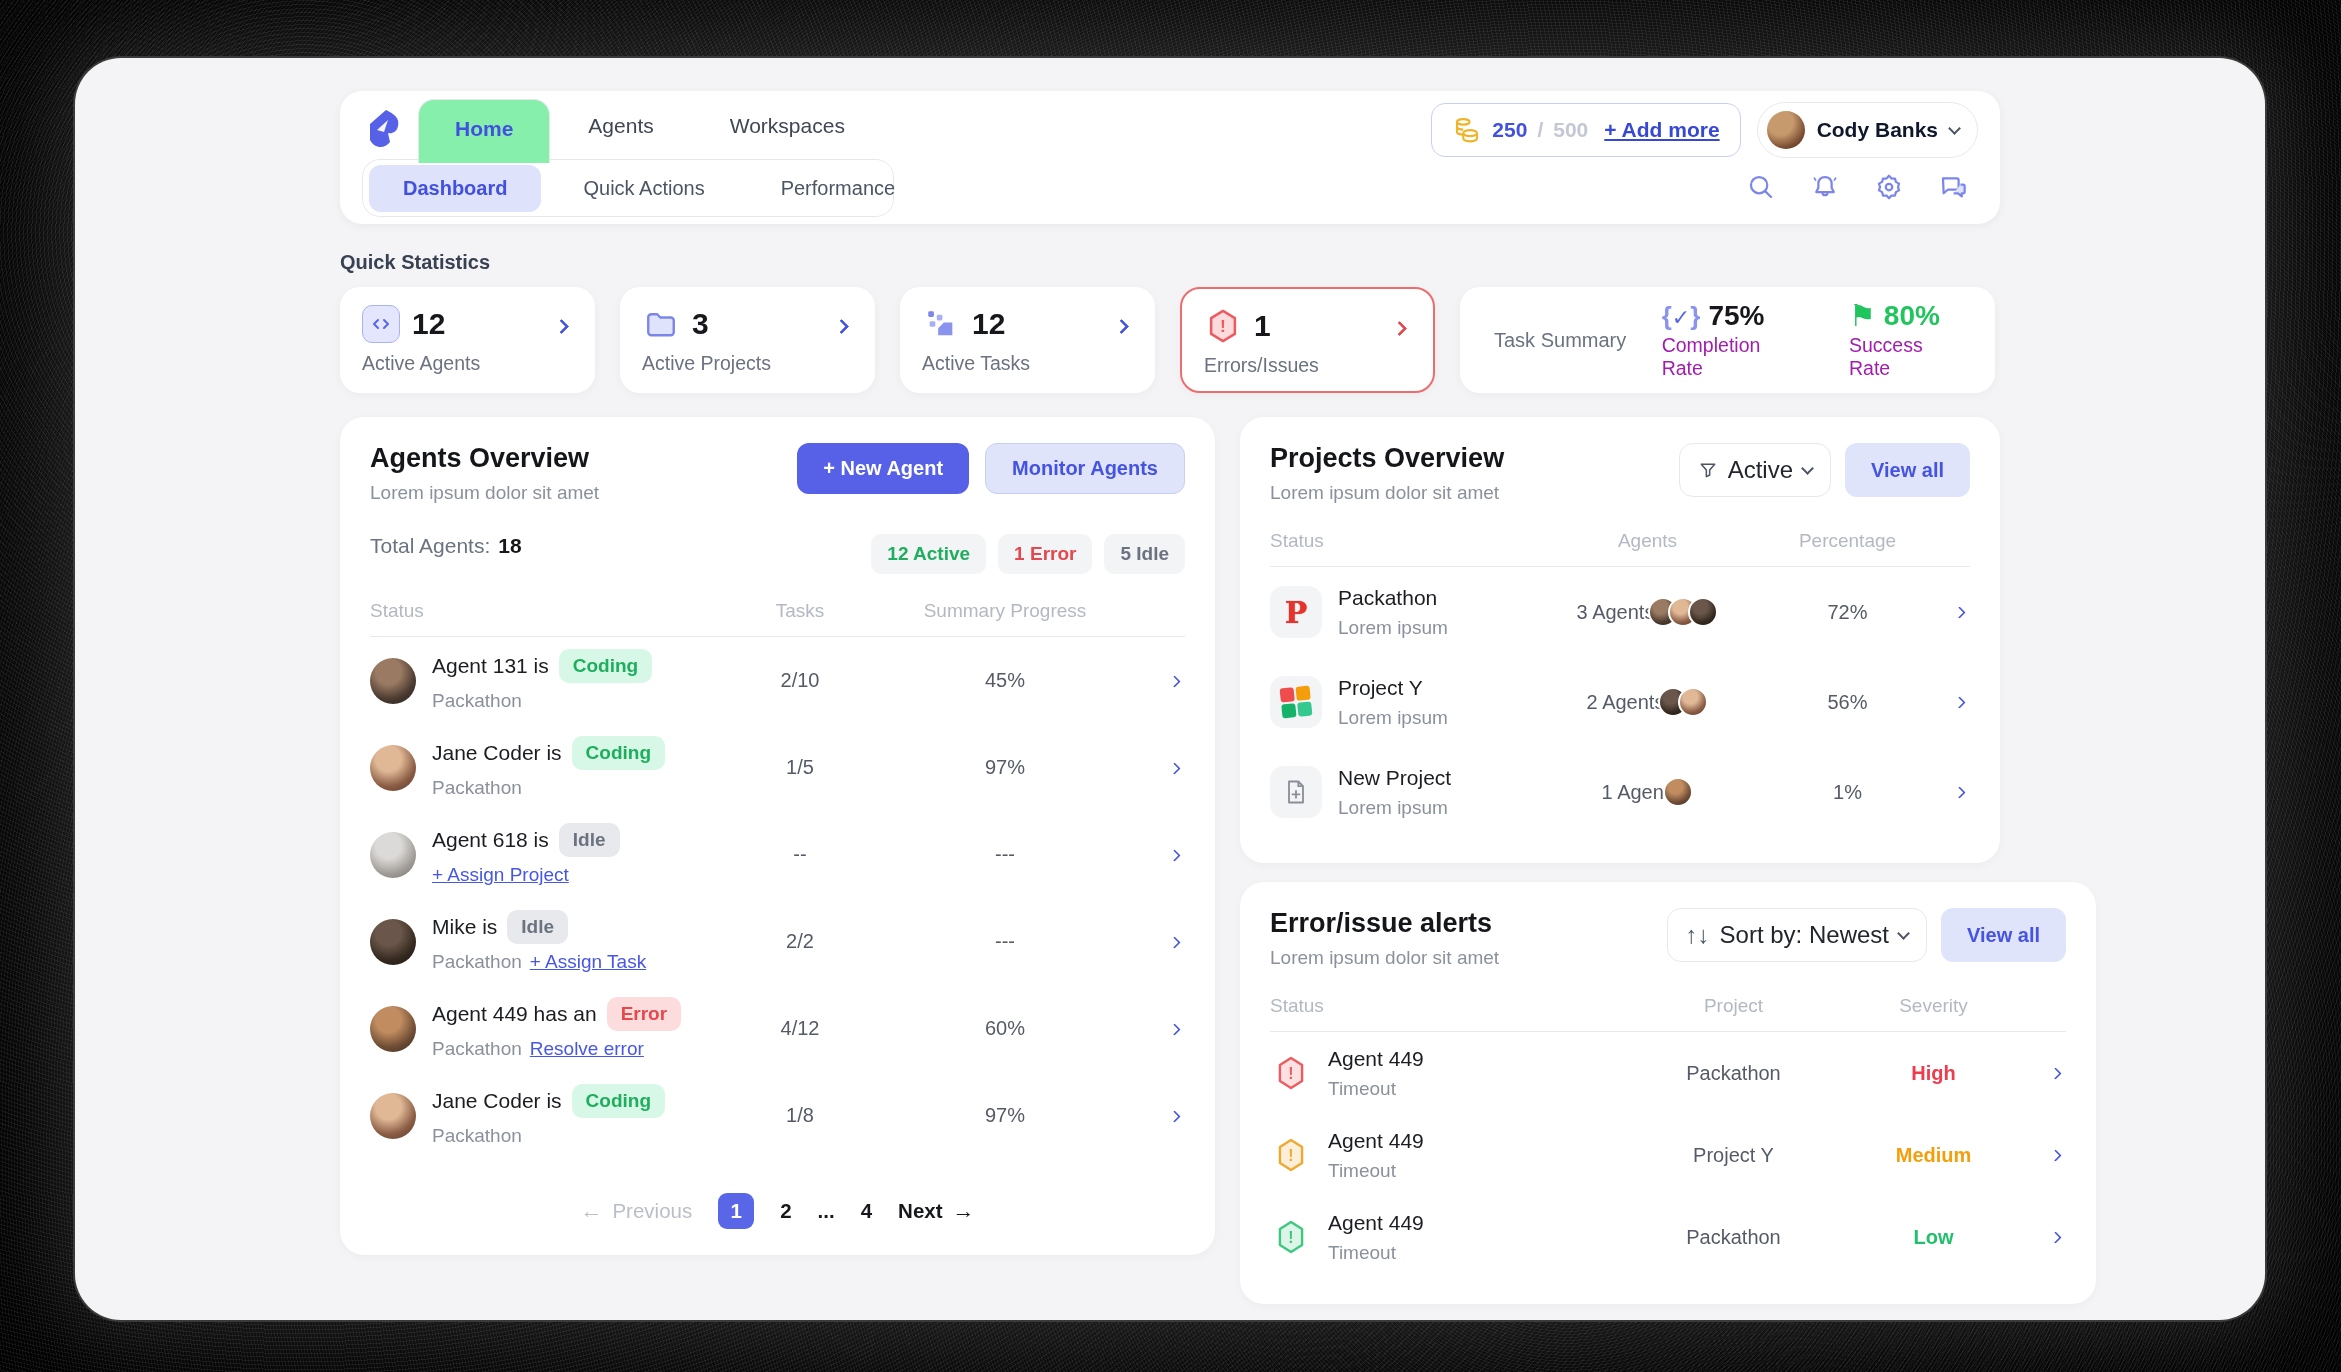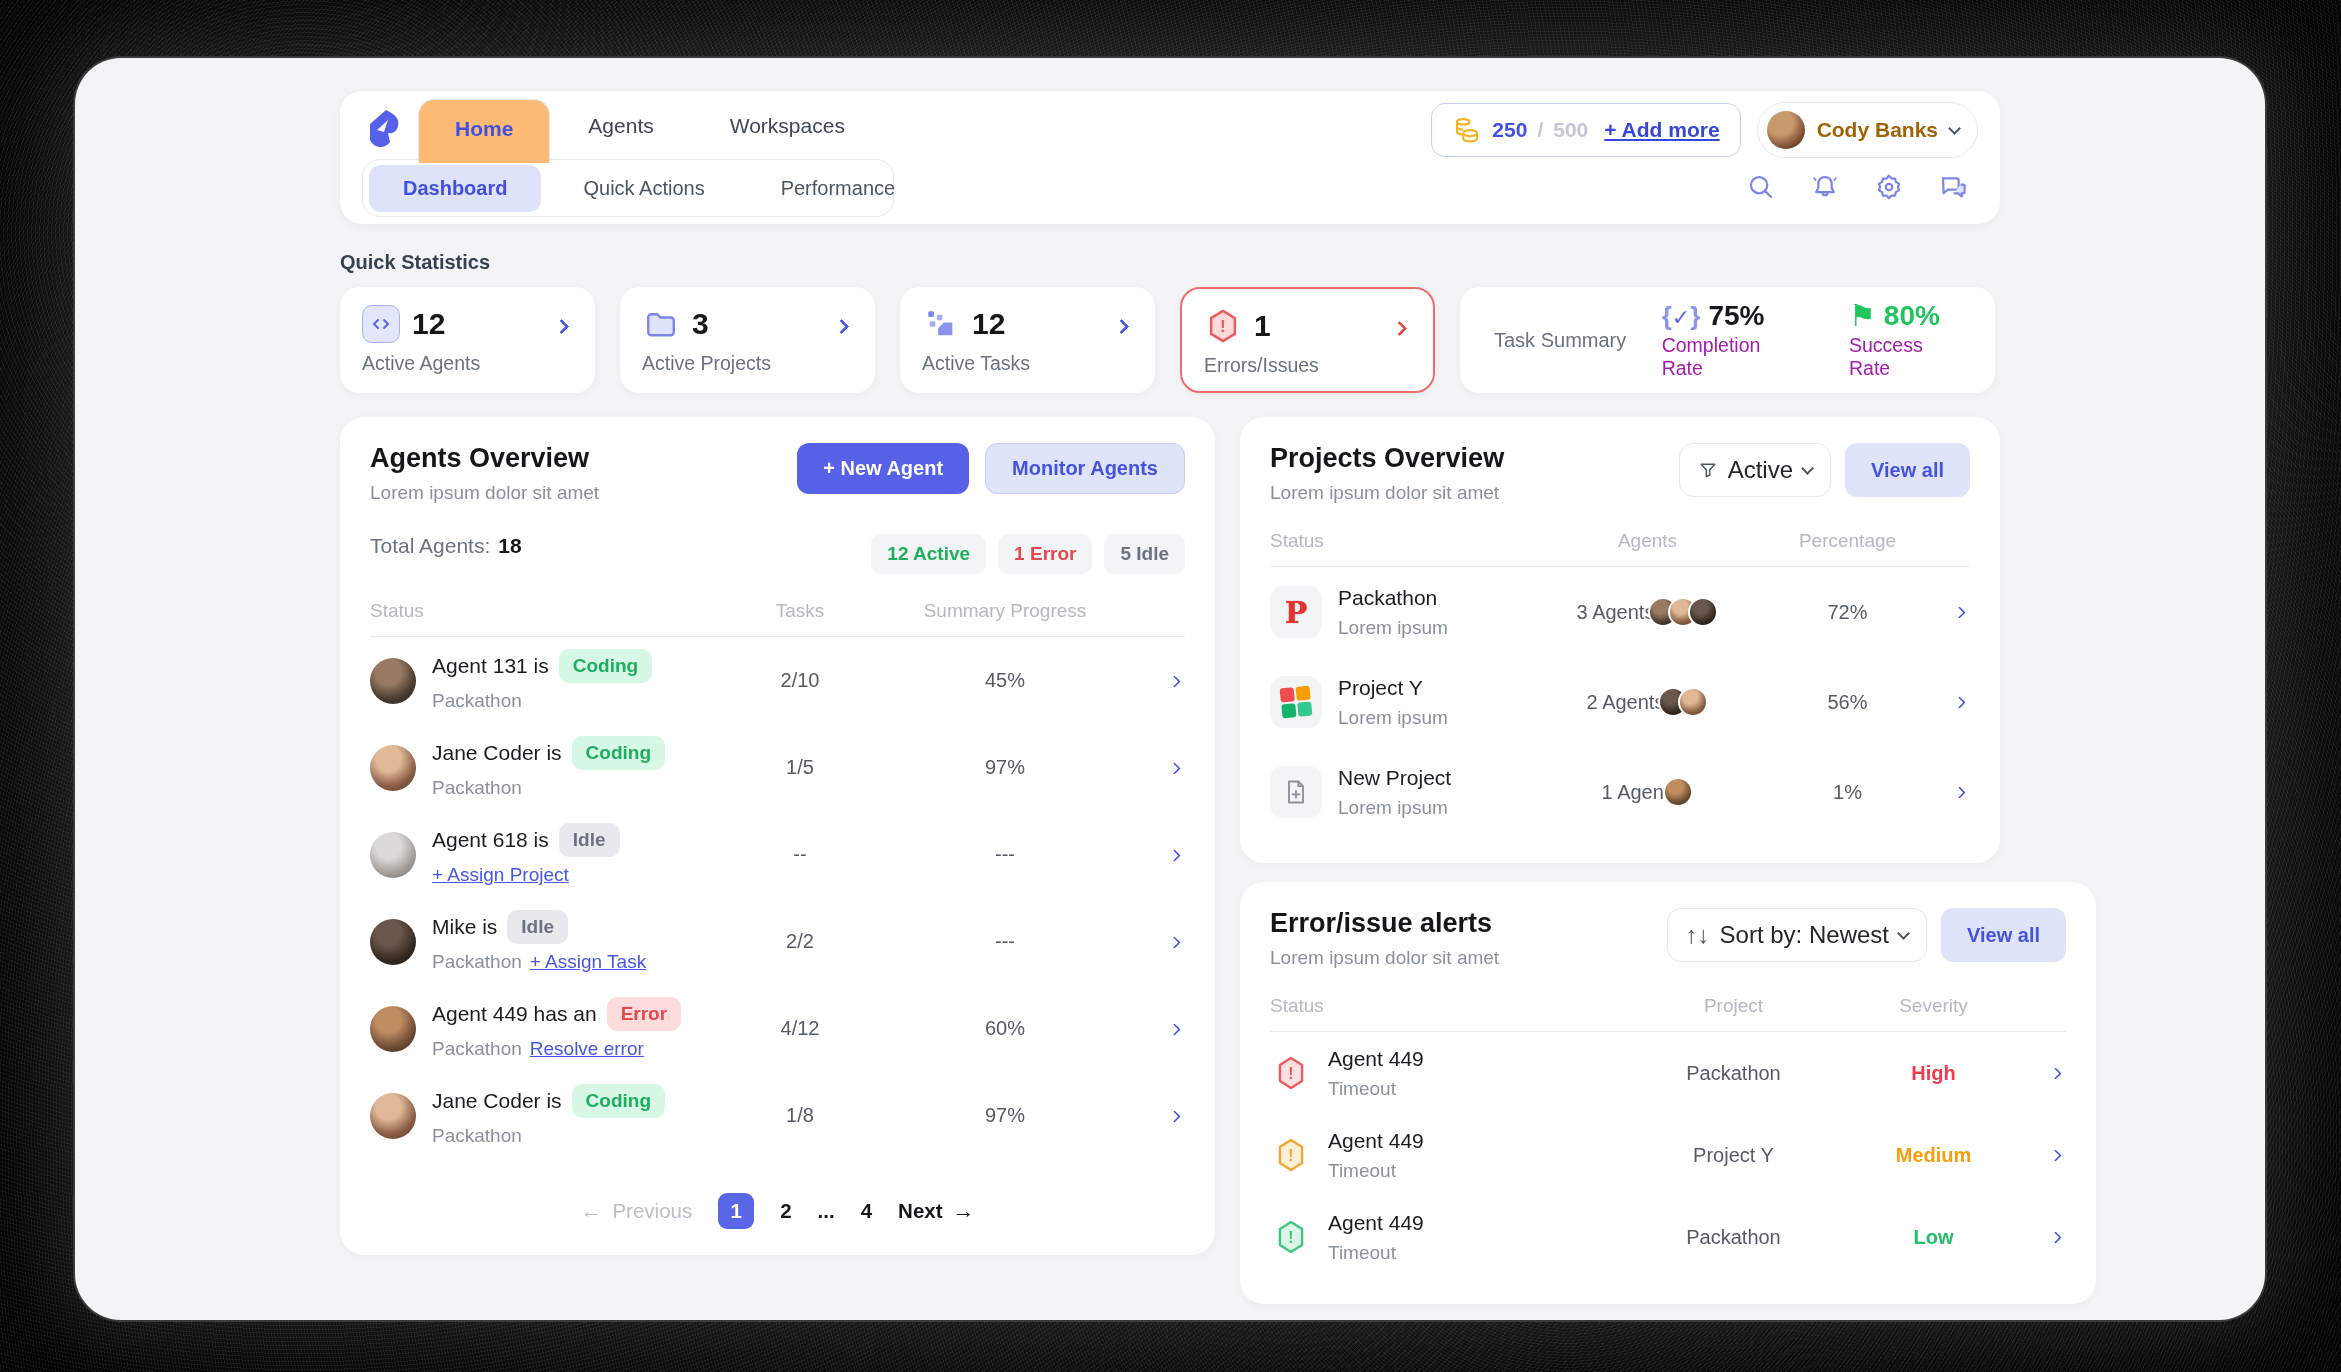--- a/index.html
+++ b/index.html
@@ -18,32 +18,32 @@
     background: #f4f4f6; border-radius: 46px; overflow: hidden;
     box-shadow: 0 0 0 2px #3a3a3a, 0 0 80px 20px rgba(255,255,255,.10);
   }
   .content { width: 1660px; margin: 0 auto; position: relative; }
 
   
   .header-card { margin-top: 33px; background: #fff; border-radius: 22px; height: 133px;
     box-shadow: 0 2px 10px rgba(20,20,40,.05); position: relative; padding: 0 22px; }
   .hrow1 { display:flex; align-items:center; height: 70px; position: relative; z-index: 2; }
   .logo { width: 40px; height: 44px; margin: 8px 14px 0 2px; }
-  .home-tab { position: relative; top: 5px; background:#fdba74; border:1.5px solid #e7e8ec; border-bottom:none;
+  .home-tab { position: relative; top: 5px; background:#86efac; border:1.5px solid #e7e8ec; border-bottom:none;
     border-radius: 16px 16px 0 0; padding: 17px 36px 22px; color:#4150e0; font-weight:700; font-size:21px; }
   .nav-link { font-size:21px; color:#3f4754; font-weight:500; padding: 0 38px; cursor:pointer; }
   .hdr-right { margin-left:auto; display:flex; align-items:center; gap: 16px; position:relative; top: 4px;}
   .credits-pill { display:flex; align-items:center; gap:10px; border: 1.5px solid #c9cef6; border-radius: 14px;
     padding: 11px 20px; font-size: 21px; }
   .credits-used { color:#4150e0; font-weight:700; }
   .credits-sep { color:#c3c8d4; font-weight:600;}
   .credits-total { color:#c3c8d4; font-weight:600; }
   .addmore { color:#3747d6; font-weight:700; text-decoration: underline; margin-left: 6px; cursor:pointer; }
   .user-pill { display:flex; align-items:center; gap: 12px; border:1.5px solid #e7e8ec; border-radius: 999px;
-    padding: 8px 18px 8px 9px; font-size:21px; font-weight:600; color:#a16207; cursor:pointer; }
+    padding: 8px 18px 8px 9px; font-size:21px; font-weight:600; color:#0f172a; cursor:pointer; }
   .user-avatar { width: 38px; height:38px; border-radius:50%;
      background: radial-gradient(circle at 35% 30%, #c79a6d 0 35%, #7a4d33 70%, #4a2e20 100%); }
   .hrow2 { display:flex; align-items:center; height: 60px; position: relative; z-index:1; }
   .subnav { display:flex; align-items:center; gap: 8px; border:1.5px solid #e7e8ec; background:#fff;
     border-radius: 18px; padding: 5px 6px; height: 58px; position:relative; top:-3px; width: 532px;}
   .subnav-item { font-size: 20px; color:#4b5563; font-weight:500; padding: 12px 34px; border-radius: 12px; cursor:pointer; white-space:nowrap;}
   .subnav-item.active { background:#dee2fa; color:#4150e0; font-weight:700; }
   .hdr-icons { margin-left:auto; display:flex; align-items:center; gap: 34px; position:relative; top:-4px; padding-right: 10px;}
   .hicon { width:30px; height:30px; color:#7c86ea; cursor:pointer; display:flex; align-items:center; justify-content:center; }
   .hicon svg { width: 30px; height: 30px; }

